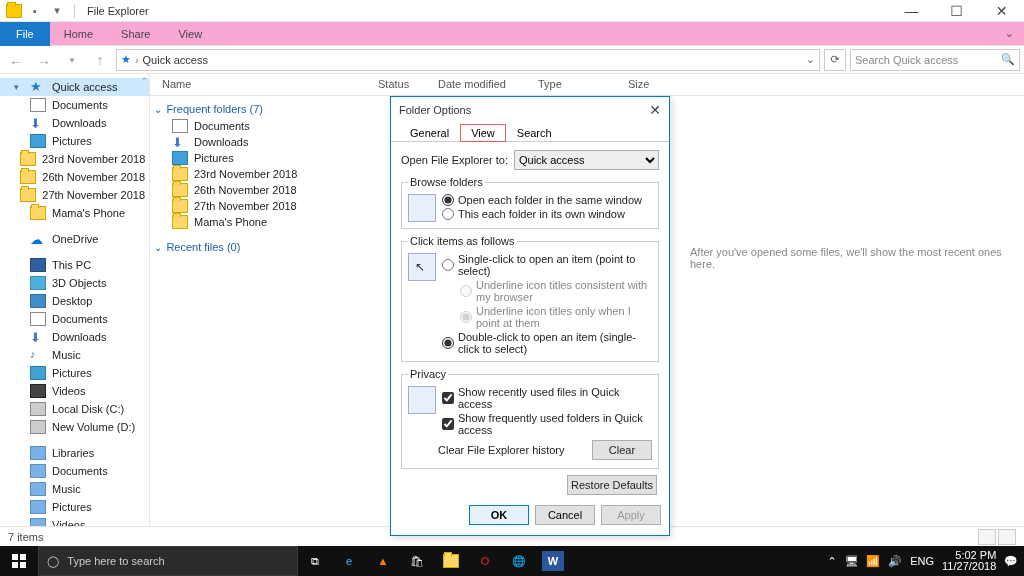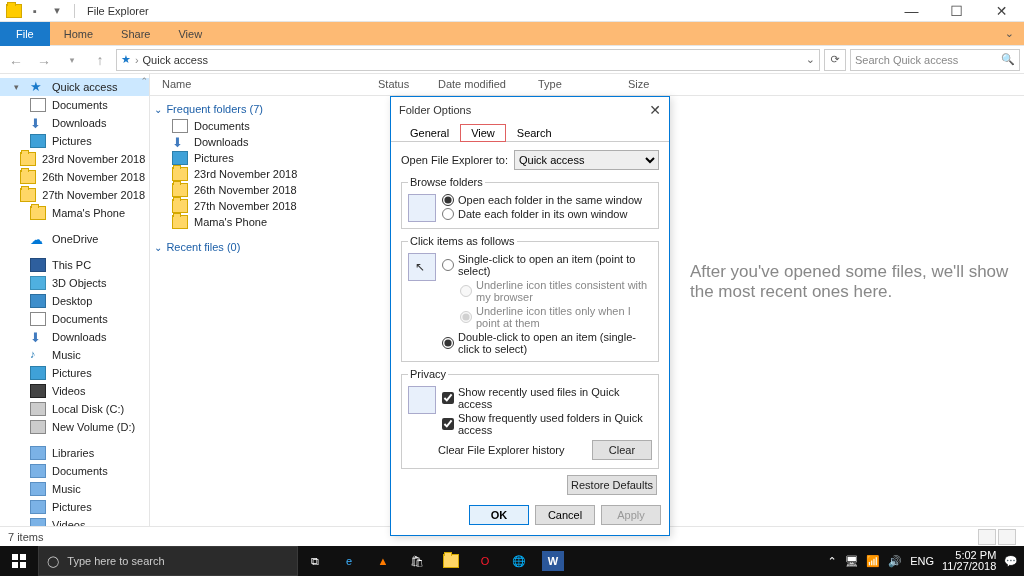--- a/index.html
+++ b/index.html
@@ -10,21 +10,21 @@
 .titlebar .qat { display: flex; align-items: center; padding-left: 6px; gap: 4px; }
 .titlebar .app-icon { width: 16px; height: 14px; background: #ffcc00; border: 1px solid #d4a800; position: relative; }
 .titlebar .app-icon::before { content: ""; position: absolute; top: -3px; left: 0; width: 7px; height: 3px; background: #ffcc00; border: 1px solid #d4a800; border-bottom: none; }
 .titlebar .qbtn { width: 18px; height: 16px; display: flex; align-items: center; justify-content: center; color: #666; }
 .titlebar .sep { width: 1px; height: 14px; background: #ccc; margin: 0 4px; }
 .titlebar .title { margin-left: 4px; color: #333; text-align: right; }
 .titlebar .winctrl { margin-left: auto; display: flex; }
 .titlebar .winctrl span { width: 45px; height: 22px; display: flex; align-items: center; justify-content: center; color: #444; font-size: 14px; }
 
 
-.ribbon { height: 24px; background: #fdba74; display: flex; align-items: center; border-bottom: 1px solid #e5e5e5; }
+.ribbon { height: 24px; background: #f9a8d4; display: flex; align-items: center; border-bottom: 1px solid #e5e5e5; }
 .ribbon .filetab { background: #1979ca; color: #fff; padding: 4px 16px; height: 24px; display: flex; align-items: center; }
 .ribbon .tab { padding: 4px 14px; color: #444; }
 .ribbon .collapse { margin-left: auto; padding: 0 10px; color: #555; }
 
 
 .addrrow { height: 28px; display: flex; align-items: center; padding: 2px 4px; gap: 4px; border-bottom: 1px solid #e5e5e5; }
 .navbtn { width: 24px; height: 24px; display: flex; align-items: center; justify-content: center; color: #999; font-size: 14px; }
 .addrbar { flex: 1; height: 22px; border: 1px solid #ccc; display: flex; align-items: center; padding: 0 4px; gap: 4px; }
 .addrbar .star { color: #1979ca; }
 .addrbar .crumb { color: #333; }
@@ -59,21 +59,21 @@
 .col-status { flex: 0 0 60px; }
 .col-date { flex: 0 0 100px; }
 .col-type { flex: 0 0 90px; }
 .col-size { flex: 0 0 60px; }
 .section { padding: 4px 0 4px 4px; }
 .section-header { display: flex; align-items: center; gap: 4px; color: #1c5fa8; padding: 3px 0; }
 .section-header .chev { font-size: 10px; }
 .filelist { padding-left: 18px; }
 .fileitem { display: flex; align-items: center; gap: 6px; padding: 1px 0; color: #222; }
 
-.emptymsg { position:absolute; left: 540px; top: 188px; color: #888; font-size: 17px; }
+.emptymsg { position:absolute; left: 540px; top: 172px; color: #888; font-size: 11px; }
 
 
 .dialog { position: absolute; left: 390px; top: 96px; width: 280px; background: #fff; border: 1px solid #0078d7; box-shadow: 2px 2px 8px rgba(0,0,0,0.15); }
 .dialog .dtitle { height: 26px; display: flex; align-items: center; padding: 0 8px; font-size: 12px; color: #333; }
 .dialog .dclose { margin-left: auto; font-size: 14px; color: #444; }
 .dialog .tabs { display: flex; padding: 0 8px; border-bottom: 1px solid #ccc; }
 .dialog .dtab { padding: 2px 10px; border: 1px solid transparent; position: relative; top: 1px; font-size: 11px; }
 .dialog .dtab.active { border: 1px solid #ccc; border-bottom: 1px solid #fff; background: #fff; outline: 1px solid #e06060; outline-offset: -1px; }
 .dialog .body { padding: 8px 10px 4px 10px; font-size: 11px; color: #222; }
 .dialog .row { display: flex; align-items: center; gap: 6px; margin-bottom: 6px; }
@@ -399,21 +399,21 @@
       <legend>Browse folders</legend>
       <div class="fsrow">
         <div class="fsicon"></div>
         <div class="opts">
           <label class="opt">
               <input type="radio" checked="" style="">
               <span>Open each folder in the same window</span>
             </label>
           <label class="opt">
               <input type="radio" style="">
-              <span>Date each folder in its own window</span>
+              <span>This each folder in its own window</span>
             </label>
         </div>
       </div>
     </fieldset>
     <fieldset>
       <legend>Click items as follows</legend>
       <div class="fsrow">
         <div class="fsicon" style="position:relative;">
             <span style="position:absolute;left:6px;top:6px;font-size:12px;color:#333;">↖</span>
           </div>

